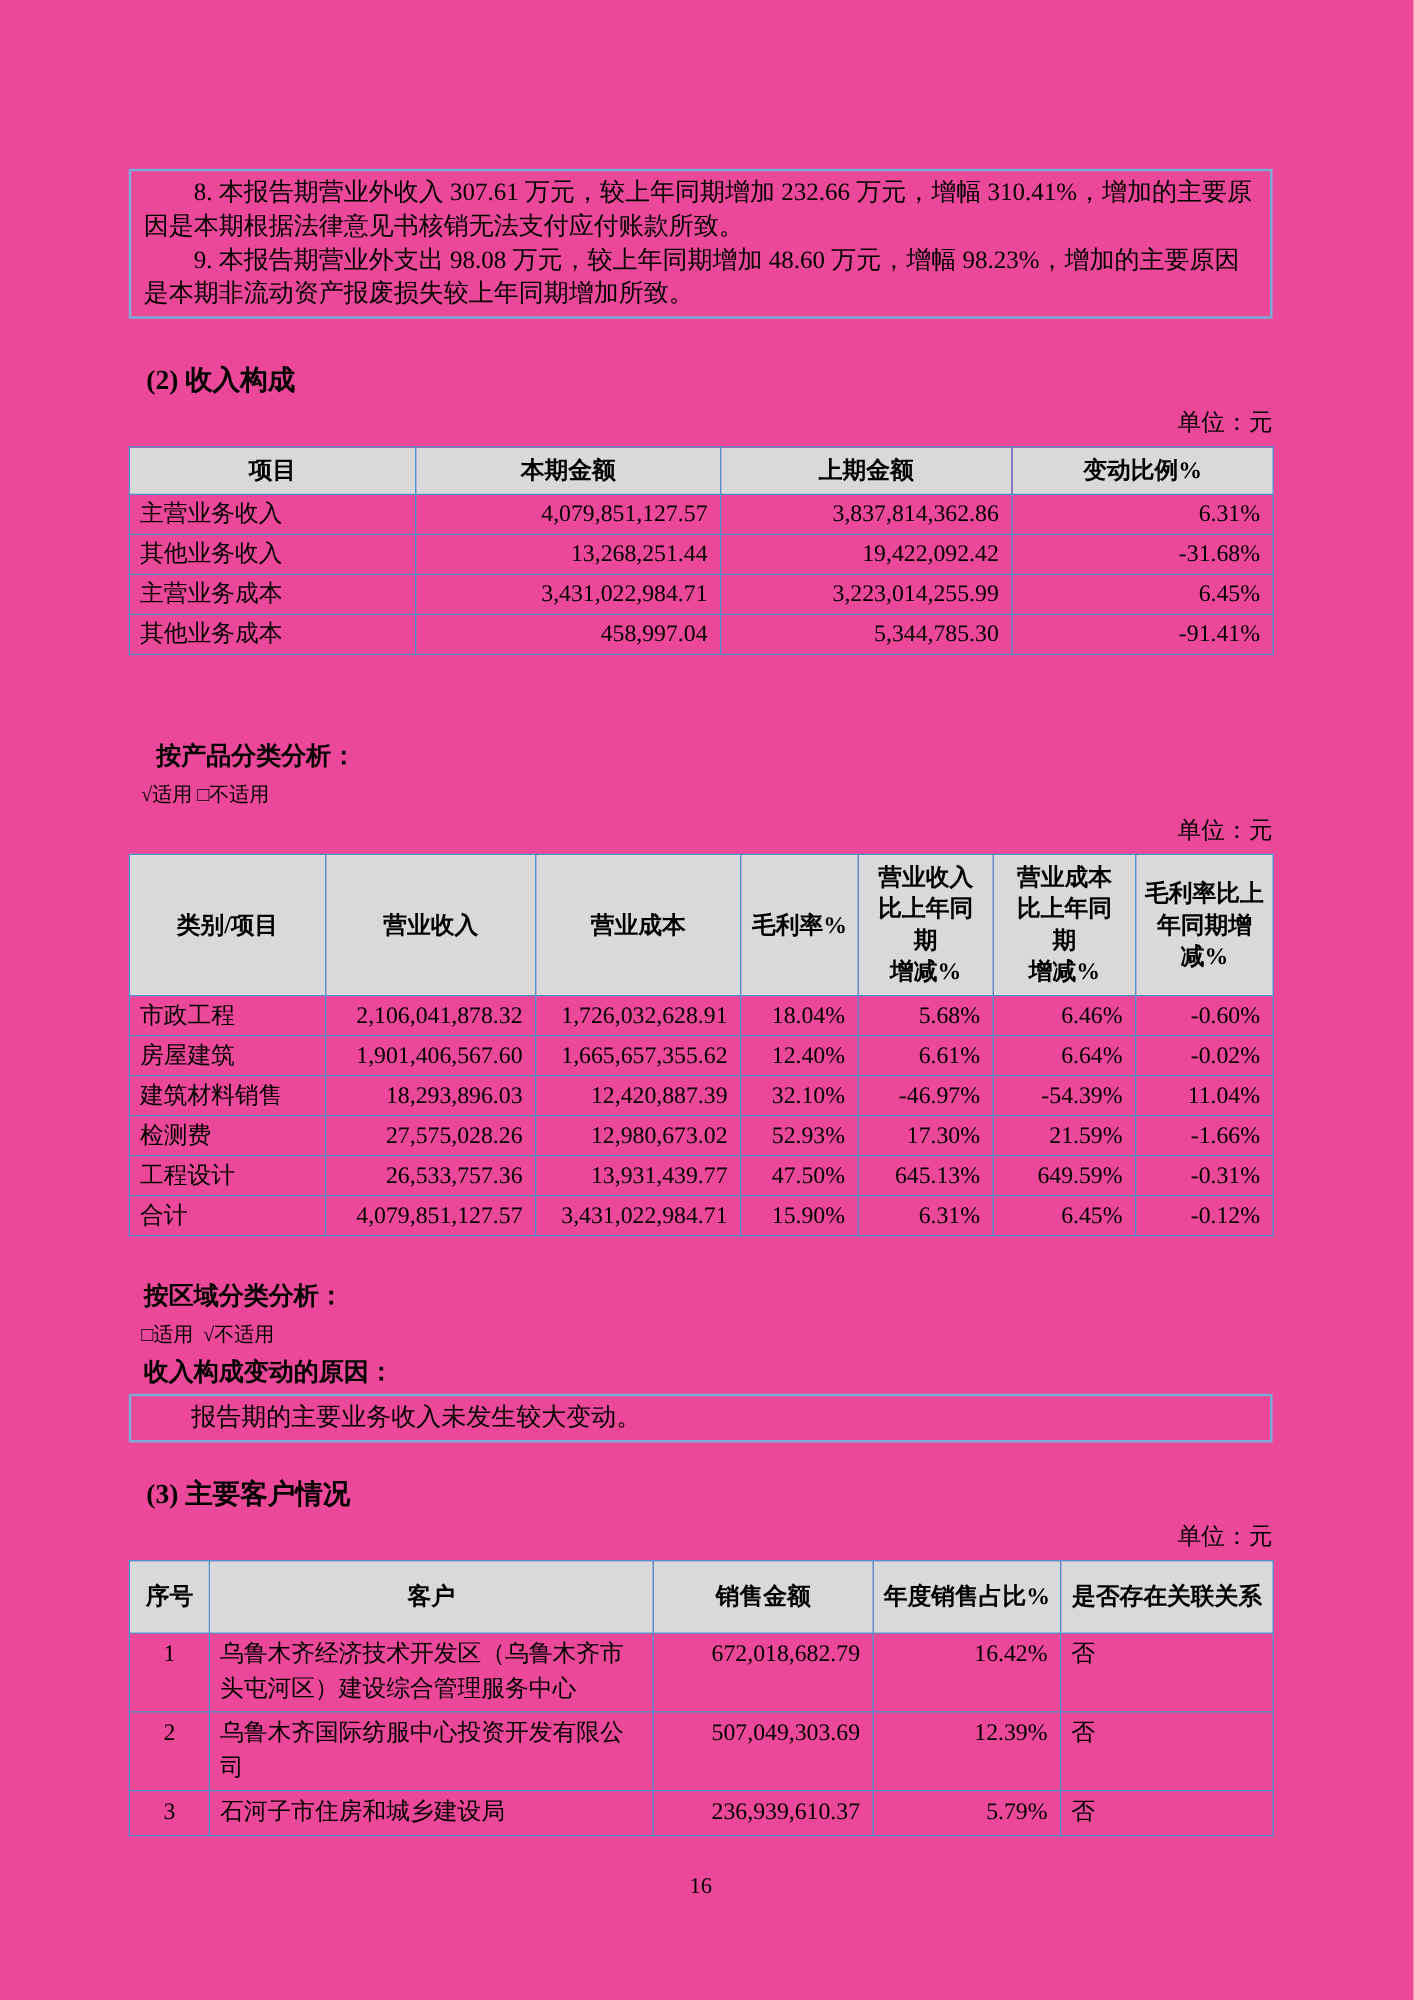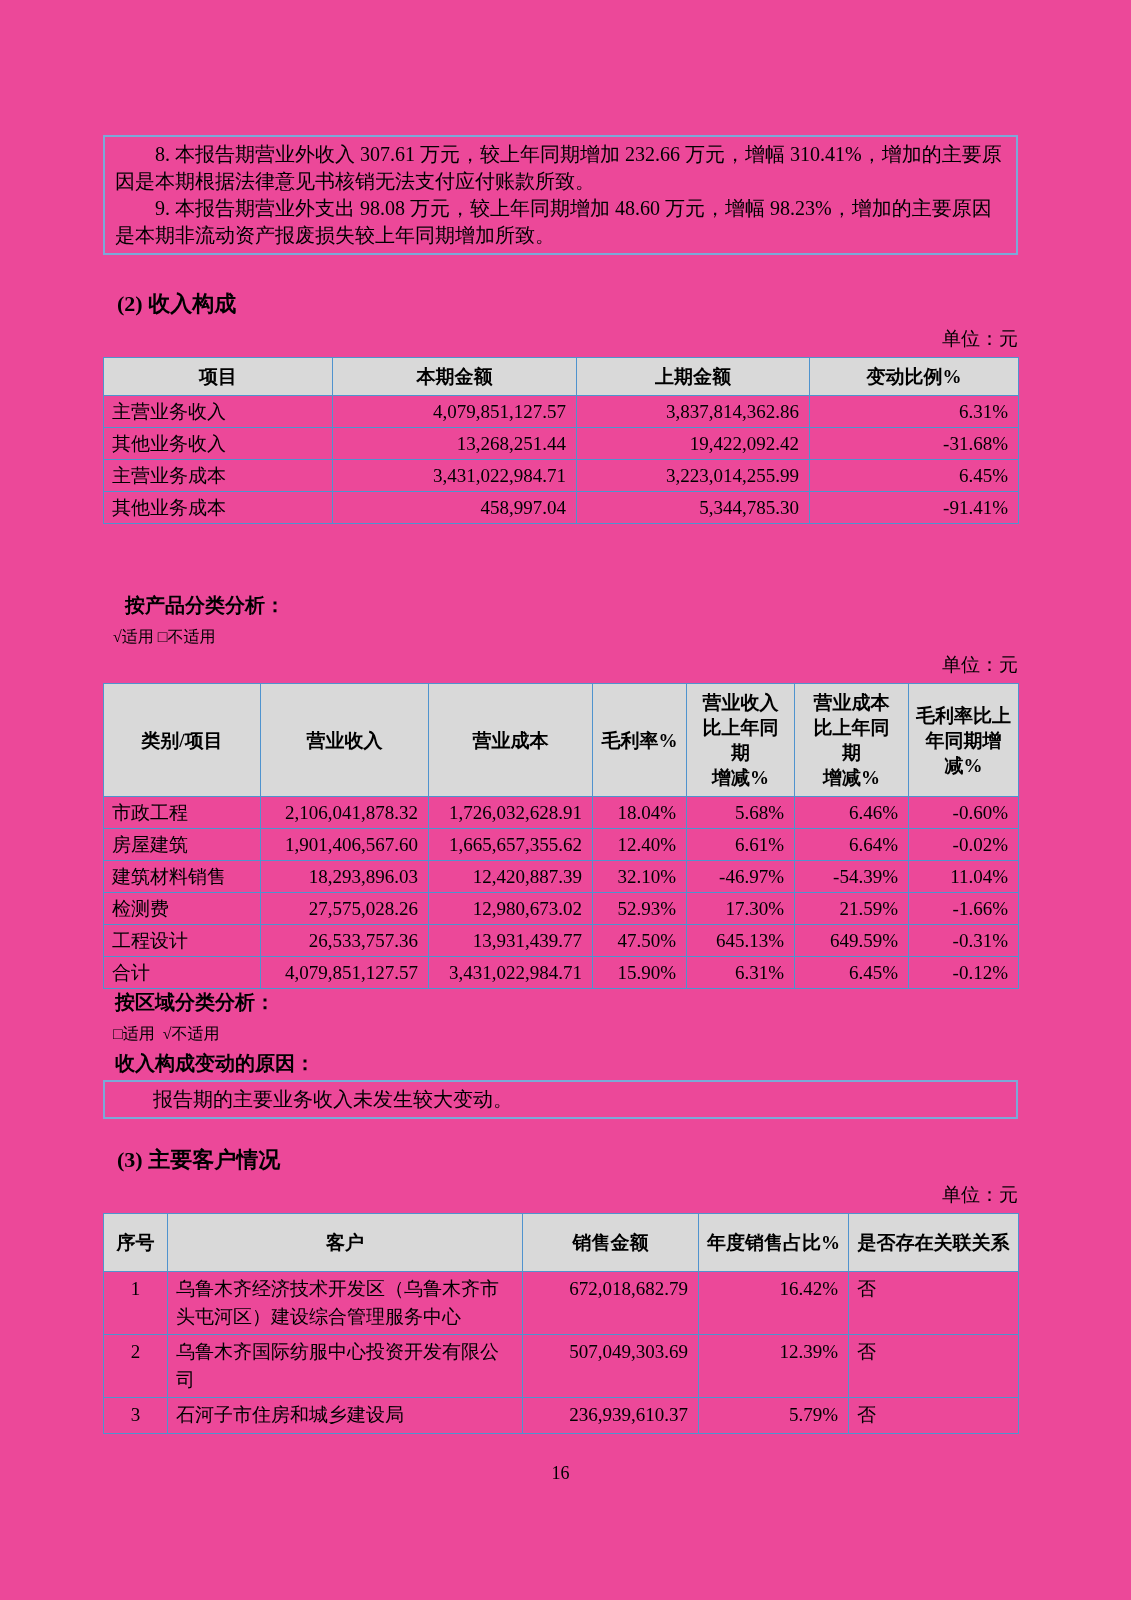--- a/index.html
+++ b/index.html
@@ -20,21 +20,21 @@
   .section-heading {
     font-size: 22px; font-weight: bold; margin: 0 0 0 14px; line-height: 26px;
   }
   .h-income { margin-top: 36px; }
   .h-customers { margin-top: 28px; }
 
   .sub-heading {
     font-size: 20px; font-weight: bold; margin-left: 12px; line-height: 26px;
   }
   .h-product { margin-top: 68px; margin-left: 22px; }
-  .h-region { }
+  .h-region { margin-top: 35px; }
   .h-reason { margin-top: 4px; }
 
   .apply-line {
     font-size: 16px; margin: 6px 0 0 10px; line-height: 25px; white-space: pre-wrap;
   }
 
   .unit-line {
     text-align: right; font-size: 19px; line-height: 24px; margin-top: 10px;
   }
   .unit-tight { margin-top: 4px; }

